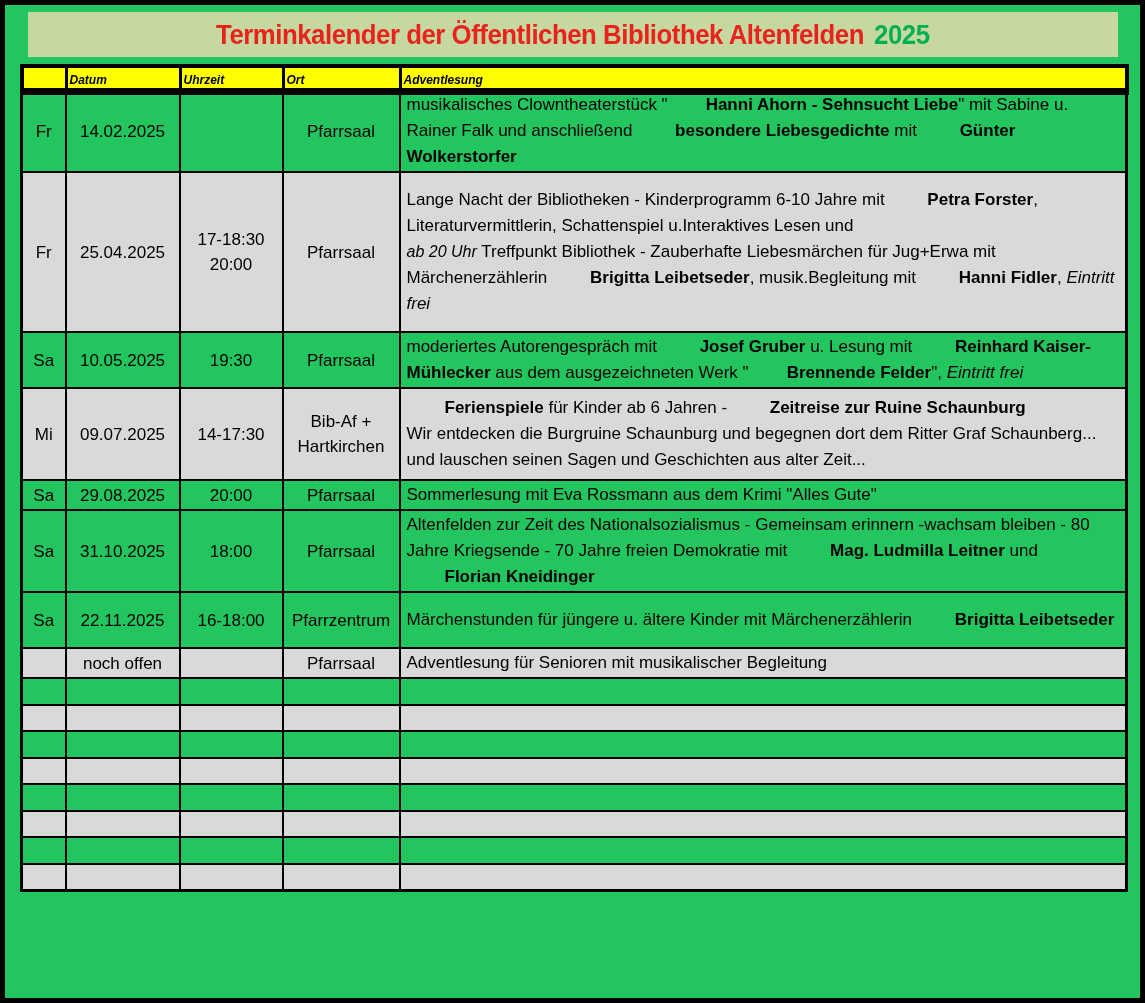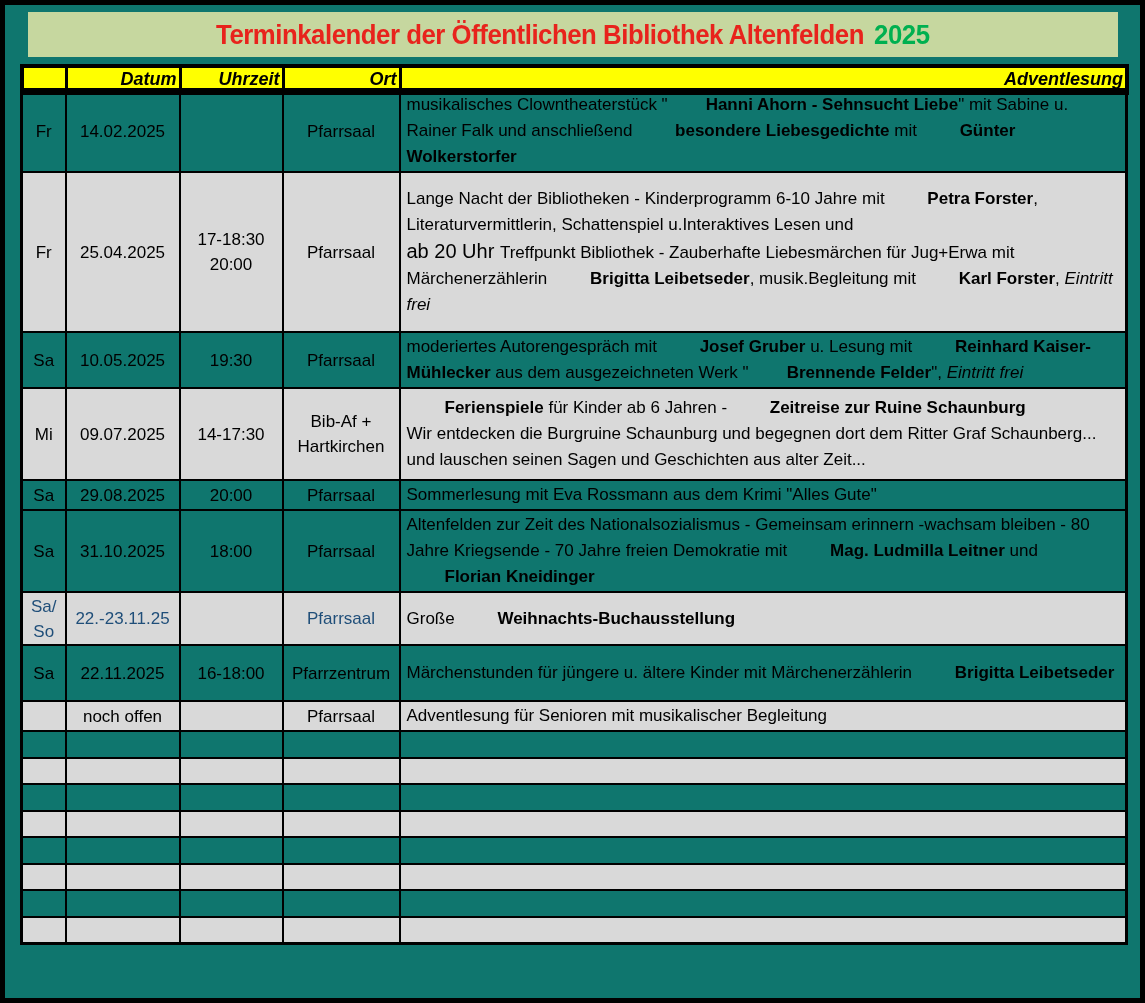--- a/index.html
+++ b/index.html
@@ -1,20 +1,20 @@
 <!DOCTYPE html>
 <html style="--title-bg: #C6D79F; --title-text: #E8231C; --year-text: #00B050; --header-bg: #FFFF00; --row-alt-bg: #D9D9D9; --special-row-text: #1F4E79; --banner-bg: #FFFF00;"><head>
 <meta charset="utf-8">
 <style>
   html,body{margin:0;padding:0;background:#888;}
   .frame{
     position:relative;
     width:1145px;height:1003px;
     box-sizing:border-box;
-    background:#0f766e;
+    background:#22c55e;
     border:5px solid #000;
     font-family:"Liberation Sans",sans-serif;
     overflow:hidden;
     padding-left:42px;
   }
   .title-bar{
     position:absolute;left:23px;top:7px;width:1090px;height:45px;
     background:var(--title-bg);
     display:flex;align-items:center;justify-content:center;
   }
@@ -28,22 +28,22 @@
 
   table{border-collapse:collapse;table-layout:fixed;}
   .header-table{
     position:absolute;left:15px;top:59px;width:1105px;
     border:4px solid #000;
   }
   .header-table th{
     background:var(--header-bg);
     border:3px solid #000;
     height:23px;
-    font-size:18px;font-weight:bold;font-style:italic;
-    text-align:right;color:#000;padding:0 2px;
+    font-size:12px;font-weight:bold;font-style:italic;
+    text-align:left;color:#000;padding:0 2px;
   }
   .main-table{
     position:absolute;left:15px;top:83px;width:1105px;
     border:3px solid #000;
   }
   .main-table td{
     border:2px solid #000;
     font-size:17px;color:#000;
     text-align:center;vertical-align:middle;
     padding:0 3px;white-space:pre-line;line-height:25px;
@@ -52,21 +52,21 @@
   .main-table tr.shade td{background:var(--row-alt-bg);}
   .main-table tr.special td.c-day,
   .main-table tr.special td.c-date,
   .main-table tr.special td.c-time,
   .main-table tr.special td.c-ort{color:var(--special-row-text);}
   .main-table td.c-event{
     text-align:left;padding:1px 6px;line-height:26px;
   }
   .main-table td.c-event .rb{font-weight:bold;margin-left:38px;}
   .main-table td.c-event .ri{font-style:italic;}
-  .main-table td.c-event .ris{font-size:20px;text-align:center;}
+  .main-table td.c-event .ris{font-style:italic;font-size:16px;text-align:center;}
 
   .banner{
     position:absolute;left:114px;top:903px;width:924px;height:42px;
     background:var(--banner-bg);
     box-shadow:7px 6px 0 #b0b0b0;
     display:flex;align-items:center;justify-content:center;
     z-index:5;
   }
   .banner-text{
     font-weight:bold;font-size:22px;color:#000;white-space:nowrap;
@@ -120,21 +120,21 @@
           <td class="c-ort">Pfarrsaal</td>
           <td class="c-event"><span>musikalisches Clowntheaterstück "</span><span class="rb">Hanni Ahorn - Sehnsucht Liebe</span><span>" mit Sabine u. Rainer Falk und anschließend </span><span class="rb">besondere Liebesgedichte</span><span> mit </span><span class="rb">Günter Wolkerstorfer</span></td>
         </tr>
         <tr class="shade " style="height: 160px;">
           <td class="c-day">Fr</td>
           <td class="c-date">25.04.2025</td>
           <td class="c-time">17-18:30
 20:00</td>
           <td class="c-ort">Pfarrsaal</td>
           <td class="c-event"><span>Lange Nacht der Bibliotheken - Kinderprogramm 6-10 Jahre mit </span><span class="rb">Petra Forster</span><span>, Literaturvermittlerin, Schattenspiel u.Interaktives Lesen und
-</span><span class="ris">ab 20 Uhr </span><span>Treffpunkt Bibliothek - Zauberhafte Liebesmärchen für Jug+Erwa mit Märchenerzählerin </span><span class="rb">Brigitta Leibetseder</span><span>, musik.Begleitung mit </span><span class="rb">Karl Forster</span><span>, </span><span class="ri">Eintritt frei</span></td>
+</span><span class="ris">ab 20 Uhr </span><span>Treffpunkt Bibliothek - Zauberhafte Liebesmärchen für Jug+Erwa mit Märchenerzählerin </span><span class="rb">Brigitta Leibetseder</span><span>, musik.Begleitung mit </span><span class="rb">Hanni Fidler</span><span>, </span><span class="ri">Eintritt frei</span></td>
         </tr>
         <tr style="height: 55px;">
           <td class="c-day">Sa</td>
           <td class="c-date">10.05.2025</td>
           <td class="c-time">19:30</td>
           <td class="c-ort">Pfarrsaal</td>
           <td class="c-event"><span>moderiertes Autorengespräch mit </span><span class="rb">Josef Gruber</span><span> u. Lesung mit </span><span class="rb">Reinhard Kaiser-Mühlecker</span><span> aus dem ausgezeichneten Werk "</span><span class="rb">Brennende Felder</span><span>", </span><span class="ri">Eintritt frei</span></td>
         </tr>
         <tr class="shade " style="height: 92px;">
           <td class="c-day">Mi</td>
@@ -151,28 +151,20 @@
           <td class="c-ort">Pfarrsaal</td>
           <td class="c-event"><span>Sommerlesung mit Eva Rossmann aus dem Krimi "Alles Gute"</span></td>
         </tr>
         <tr style="height: 77px;">
           <td class="c-day">Sa</td>
           <td class="c-date">31.10.2025</td>
           <td class="c-time">18:00</td>
           <td class="c-ort">Pfarrsaal</td>
           <td class="c-event"><span>Altenfelden zur Zeit des Nationalsozialismus - Gemeinsam erinnern -wachsam bleiben - 80 Jahre Kriegsende - 70 Jahre freien Demokratie mit </span><span class="rb">Mag. Ludmilla Leitner</span><span> und </span><span class="rb">Florian Kneidinger</span></td>
         </tr>
-        <tr class="shade special" style="height: 53px;">
-          <td class="c-day">Sa/
-So</td>
-          <td class="c-date">22.-23.11.25</td>
-          <td class="c-time"></td>
-          <td class="c-ort">Pfarrsaal</td>
-          <td class="c-event"><span>Große </span><span class="rb">Weihnachts-Buchausstellung</span></td>
-        </tr>
         <tr style="height: 56px;">
           <td class="c-day">Sa</td>
           <td class="c-date">22.11.2025</td>
           <td class="c-time">16-18:00</td>
           <td class="c-ort">Pfarrzentrum</td>
           <td class="c-event"><span>Märchenstunden für jüngere u. ältere Kinder mit Märchenerzählerin </span><span class="rb">Brigitta Leibetseder</span></td>
         </tr>
         <tr class="shade " style="height: 27px;">
           <td class="c-day"></td>
           <td class="c-date">noch offen</td>

